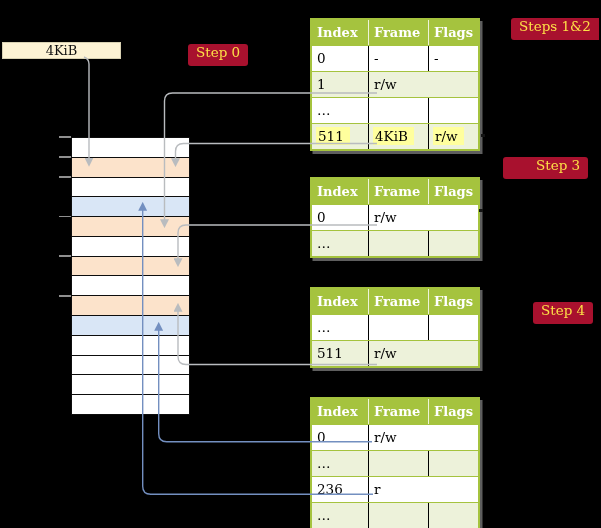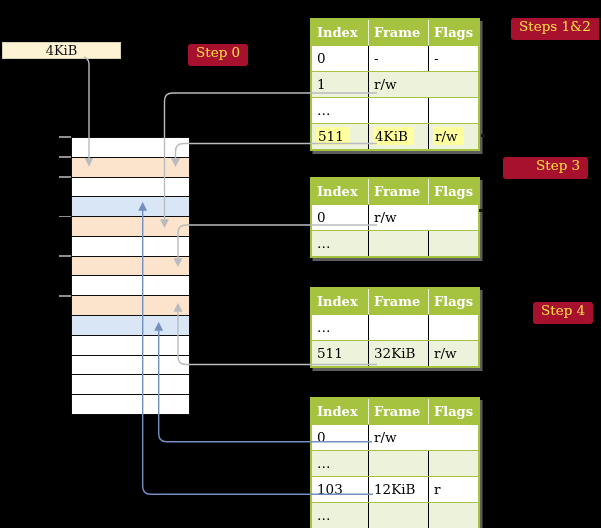--- a/index.html
+++ b/index.html
@@ -146,43 +146,41 @@
       <div class="th c2">Frame</div>
       <div class="th c3">Flags</div>
     </div>
     <div class="trow">
       <div class="td c1"><span>…</span></div>
       <div class="td c2"><span></span></div>
       <div class="td c3"><span></span></div>
     </div>
     <div class="trow tint">
       <div class="td c1"><span>511</span></div>
-      <div class="td c2"><span>32KiB</span></div>
       <div class="td c3"><span>r/w</span></div>
     </div>
   </div>
 
   <div class="tbl" id="tbl-4">
     <div class="thead">
       <div class="th c1">Index</div>
       <div class="th c2">Frame</div>
       <div class="th c3">Flags</div>
     </div>
     <div class="trow">
       <div class="td c1"><span>0</span></div>
       <div class="td c3"><span>r/w</span></div>
     </div>
     <div class="trow tint">
       <div class="td c1"><span>…</span></div>
       <div class="td c2"><span></span></div>
       <div class="td c3"><span></span></div>
     </div>
     <div class="trow">
-      <div class="td c1"><span>103</span></div>
-      <div class="td c2"><span>12KiB</span></div>
+      <div class="td c1"><span>236</span></div>
       <div class="td c3"><span>r</span></div>
     </div>
     <div class="trow tint">
       <div class="td c1"><span>…</span></div>
       <div class="td c2"><span></span></div>
       <div class="td c3"><span></span></div>
     </div>
   </div>
 
   <div class="stub" style="left:481px; top:133.5px"></div>

